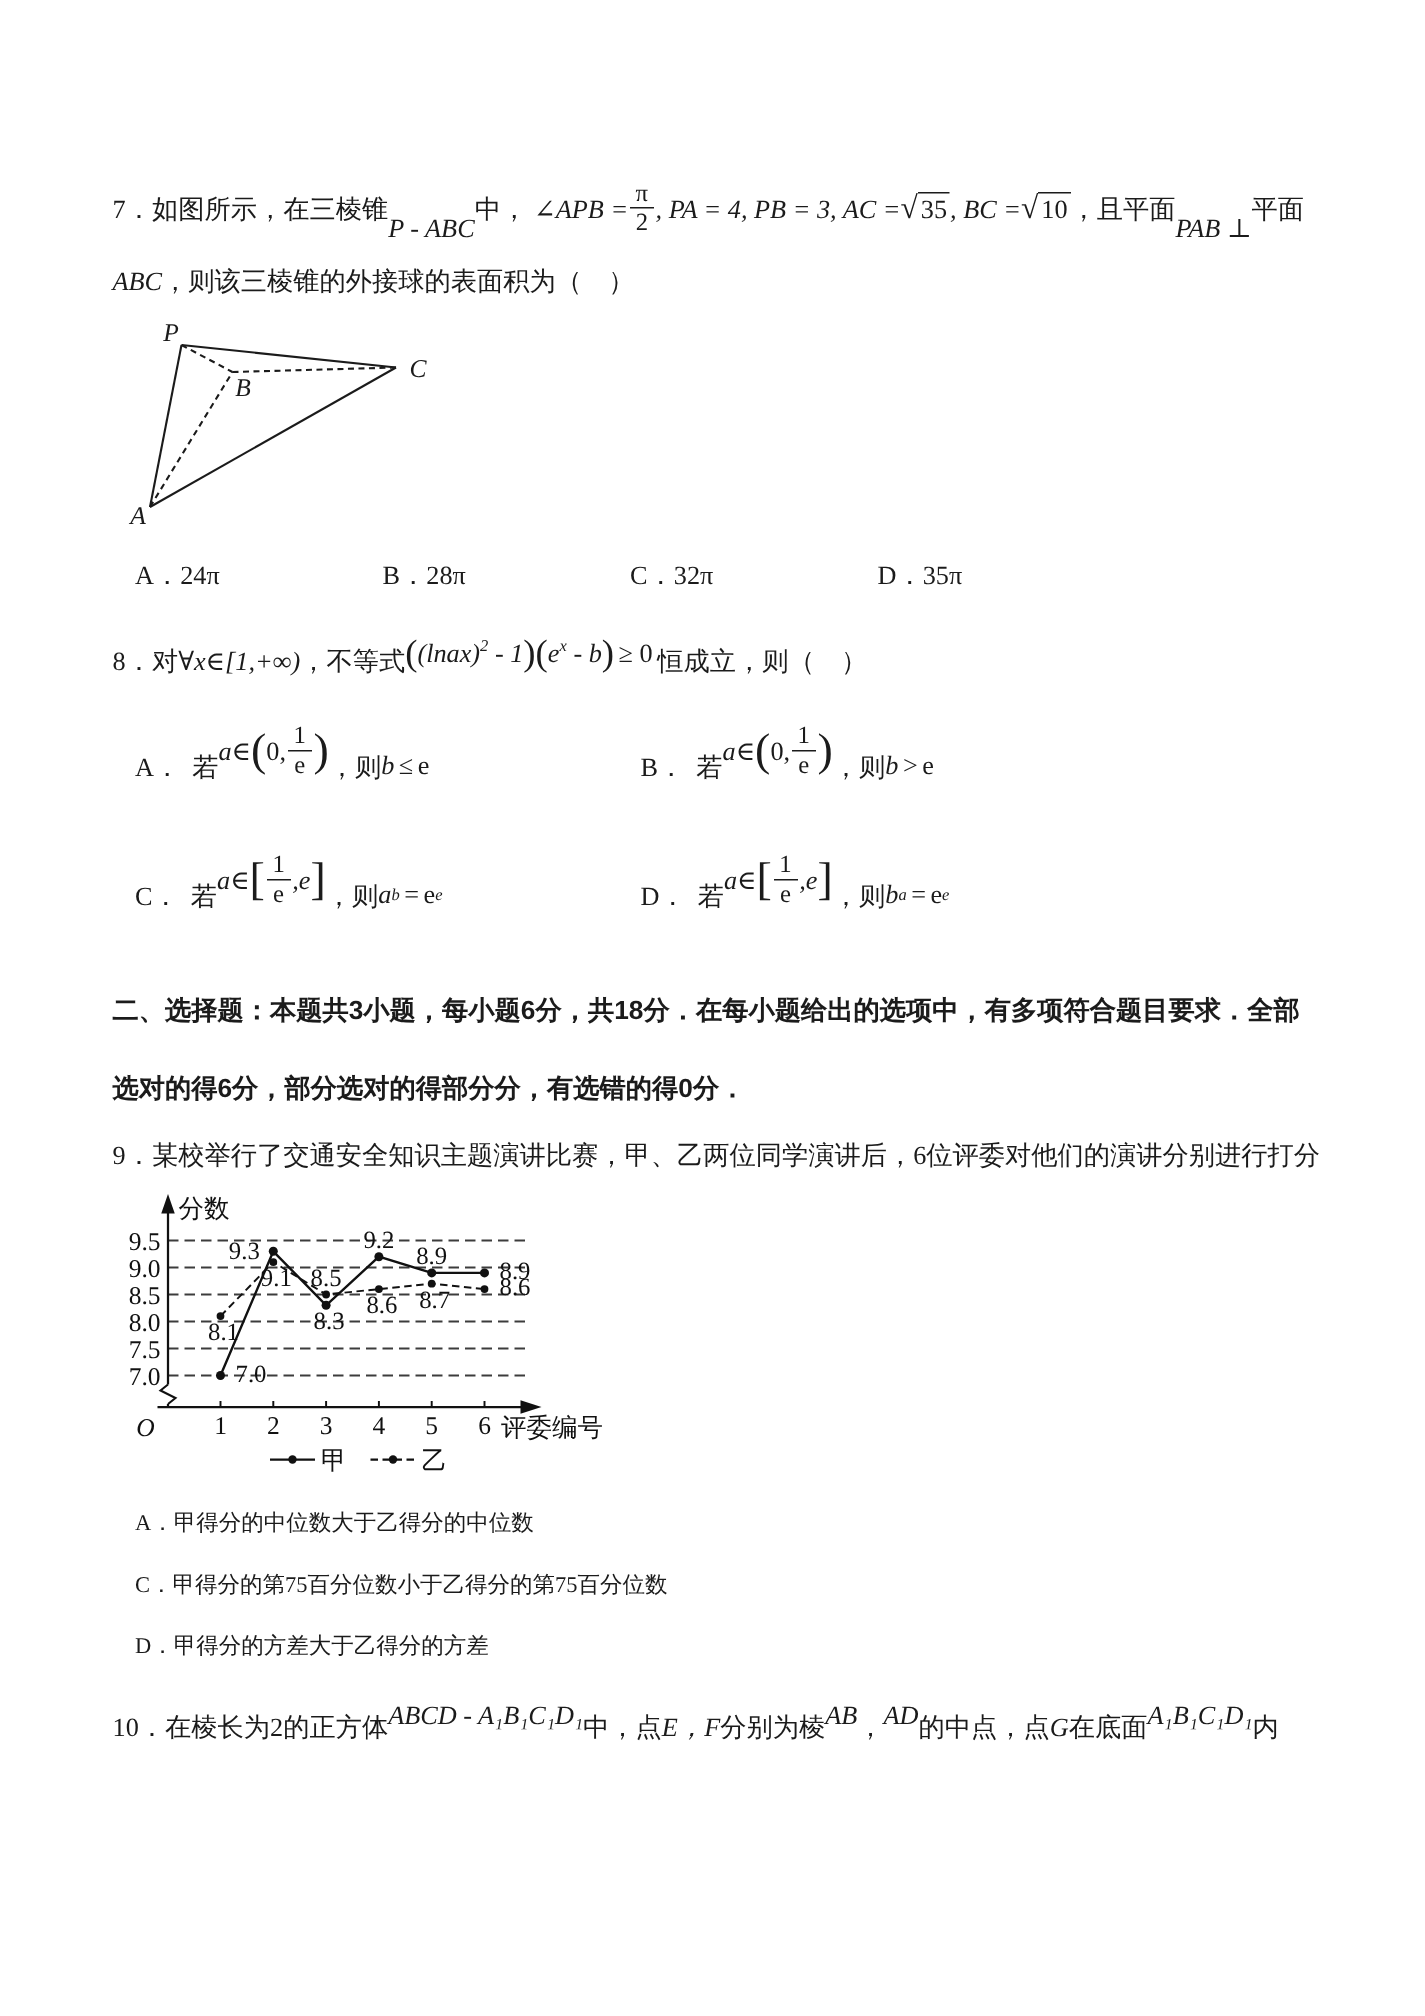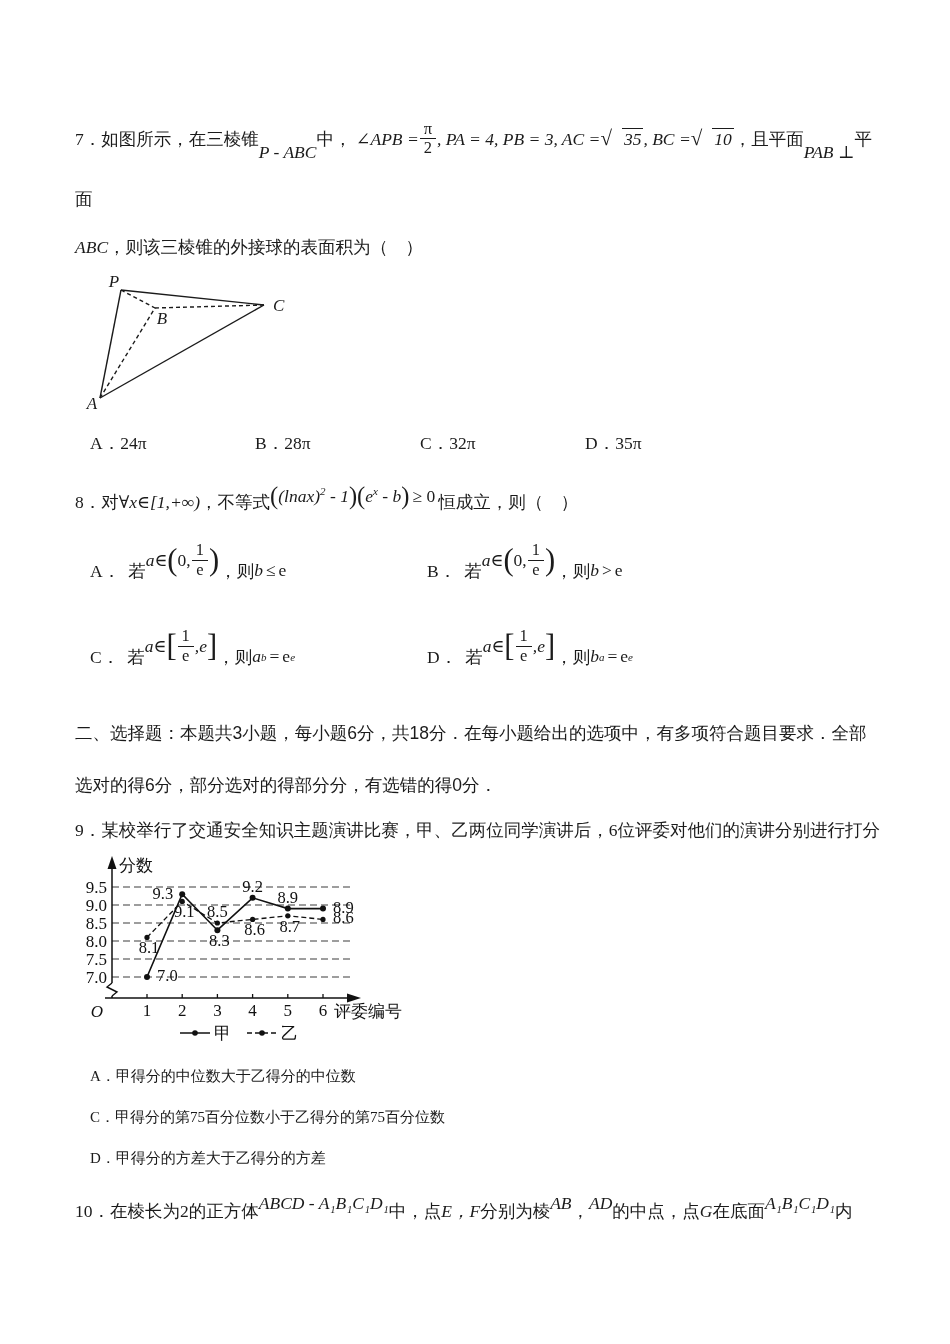--- a/index.html
+++ b/index.html
@@ -15,32 +15,32 @@
   .math{font-style:italic;font-family:"Liberation Serif","DejaVu Serif",serif;}
   .upr{font-style:normal;}
   .low{position:relative;top:13px;}
   .hi{position:relative;top:-8px;}
   .hi6{position:relative;top:-6px;}
   sup.sp{font-size:11px;font-style:italic;}
   .frac{display:inline-block;vertical-align:middle;text-align:center;line-height:1.15;font-size:16.5px;position:relative;top:-2px;padding:0 1px;}
   .frac .num{display:block;border-bottom:1.4px solid #1b1b1b;padding:0 4px;}
   .frac .den{display:block;padding:0 4px;}
   .sqrt .rad{font-size:21px;font-style:normal;}
-  .sqrt .rdc{border-top:1.5px solid #1b1b1b;font-style:italic;padding:0 2px;margin-left:10px;}
+  .sqrt .rdc{border-top:1.5px solid #1b1b1b;padding:0 2px;}
   .bd{font-size:175%;font-style:normal;vertical-align:middle;position:relative;top:-2px;font-family:"Liberation Serif",serif;}
   .bp{font-size:140%;font-style:normal;vertical-align:-2px;}
   .rel{font-style:normal;padding:0 3px;}
   .figwrap{width:230px;height:142px;margin:10px 0 2px 8px;}
   .optrow{display:flex;margin:14px 0 0 15px;font-size:17.5px;}
   .optrow .opt{width:165px;}
   .optrow .opt:last-child{width:auto;}
   .q8row{display:flex;align-items:center;margin-left:15px;height:86px;font-size:17.5px;}
   .q8opt{width:337px;display:flex;align-items:center;white-space:nowrap;}
   .q8opt .olabel{margin-right:8px;}
-  .sec{font-family:"Liberation Sans","DejaVu Sans",sans-serif;font-weight:400;font-size:17.5px;line-height:42px;margin:10px 0 0 0;}
+  .sec{font-family:"Liberation Sans","DejaVu Sans",sans-serif;font-weight:700;font-size:17.5px;line-height:42px;margin:10px 0 0 0;}
   .chartwrap{width:410px;height:196px;margin:6px 0 4px 10px;}
   .q9opt{margin:0 0 0 15px;font-size:15px;line-height:41px;}
   .q10line{margin-top:10px;line-height:44px;}
   svg text{font-family:"Liberation Serif","DejaVu Serif",serif;}
 </style>
 </head>
 <body>
 
 <div class="page">
 

